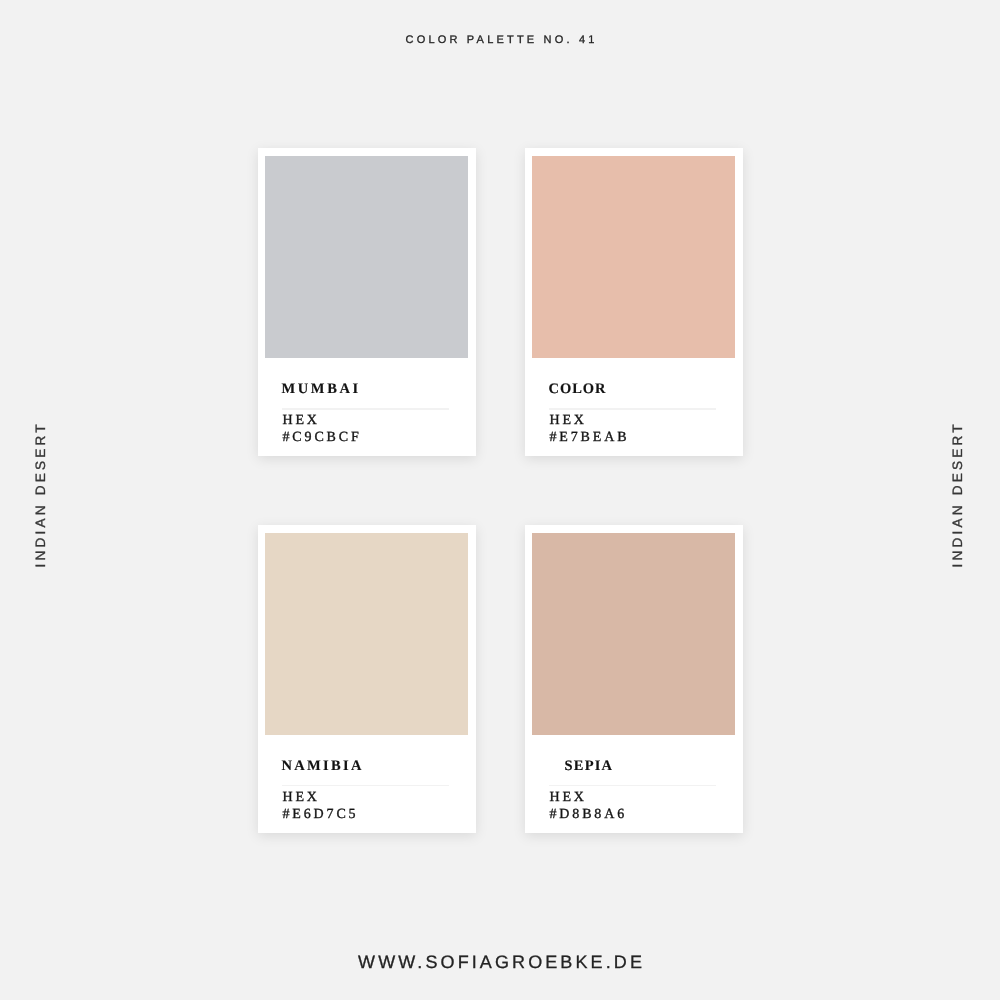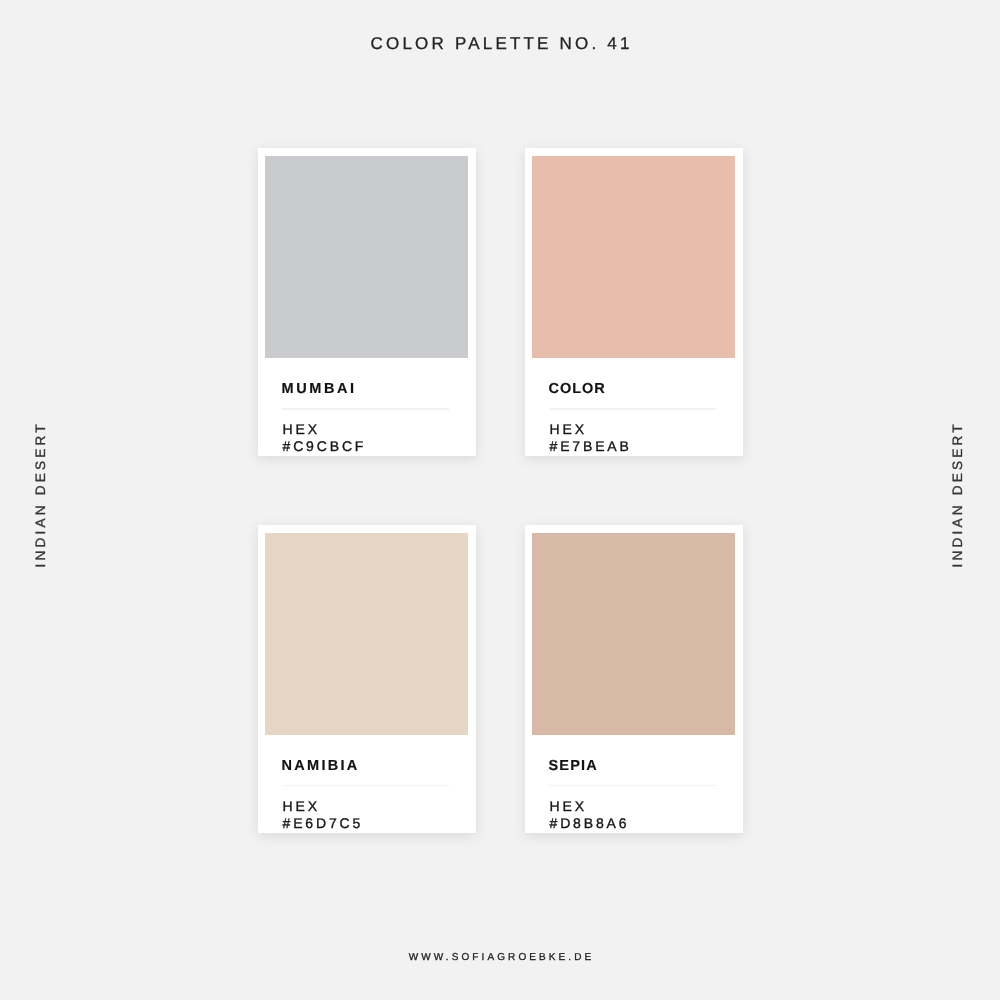--- a/index.html
+++ b/index.html
@@ -19,21 +19,21 @@
 
   .poster { position: absolute; inset: 0; }
 
   
   .header-title {
     position: absolute;
     top: 35px;
     left: 0;
     width: 1000px;
     text-align: center;
-    font-size: 17px;
+    font-size: 11px;
     font-weight: 400;
     letter-spacing: 3.2px;
     text-indent: 3.2px;
     color: #232323;
     -webkit-text-stroke: 0.3px #232323;
     white-space: pre;
     line-height: 1;
   }
 
   
@@ -52,40 +52,41 @@
   .side-label.left  { left: 41px;  transform: translate(-50%, -50%) rotate(-90deg); }
   .side-label.right { left: 958px; transform: translate(-50%, -50%) rotate(-90deg); }
 
   
   .footer-url {
     position: absolute;
     top: 952.5px;
     left: 0;
     width: 1000px;
     text-align: center;
-    font-size: 10px;
+    font-size: 18px;
     font-weight: 400;
     letter-spacing: 3.1px;
     text-indent: 3.1px;
     color: #232323;
     -webkit-text-stroke: 0.3px #232323;
     white-space: pre;
     line-height: 1;
   }
 
   
   .cards { position: absolute; inset: 0; }
 
   .card {
     position: absolute;
     width: 218px;
     height: 308px;
     background: #ffffff;
     box-shadow: 0 3px 12px rgba(0, 0, 0, 0.10);
     box-sizing: border-box;
+    font-family: Liberation Serif, serif;
   }
   .card.pos-0 { left: 258px; top: 148.3px; }
   .card.pos-1 { left: 525px; top: 148.3px; }
   .card.pos-2 { left: 258px; top: 525px; padding-left: 41px; }
   .card.pos-3 { left: 525px; top: 525px; }
 
   .card .swatch {
     position: absolute;
     left: 7px;
     top: 8px;
@@ -101,35 +102,35 @@
     font-weight: 700;
     letter-spacing: 2.6px;
     color: #121212;
     -webkit-text-stroke: 0.15px #121212;
     white-space: pre;
     line-height: 1;
   }
   
   .card.pos-1 .cname { letter-spacing: 0.95px; }
   .card.pos-2 .cname { letter-spacing: 2.30px; }
-  .card.pos-3 .cname { letter-spacing: 1.20px; }
+  .card.pos-3 .cname { letter-spacing: 1.20px; margin-left: 16px; }
 
   .card .divider {
     position: absolute;
     left: 23.5px;
     top: 259.9px;
     width: 167.5px;
     height: 1.4px;
     background: #f2f2f2;
   }
 
   .card .hexwrap {
     position: absolute;
     left: 24.5px;
-    top: 273px;
+    top: 265px;
     font-size: 14px;
     font-weight: 400;
     letter-spacing: 2.85px;
     line-height: 16.5px;
     color: #161616;
     -webkit-text-stroke: 0.35px #161616;
     white-space: pre;
   }
   .card .hexwrap .hex-label,
   .card .hexwrap .hex-value { display: block; }

